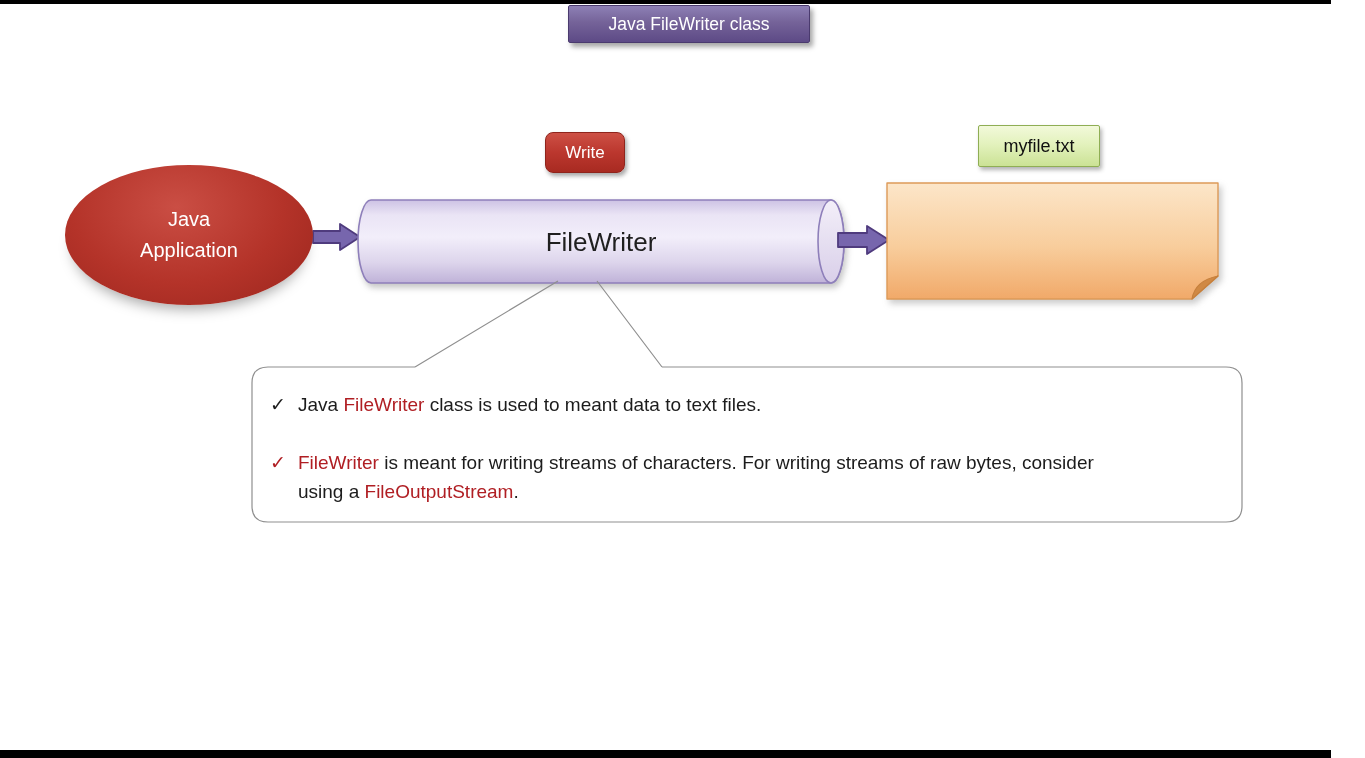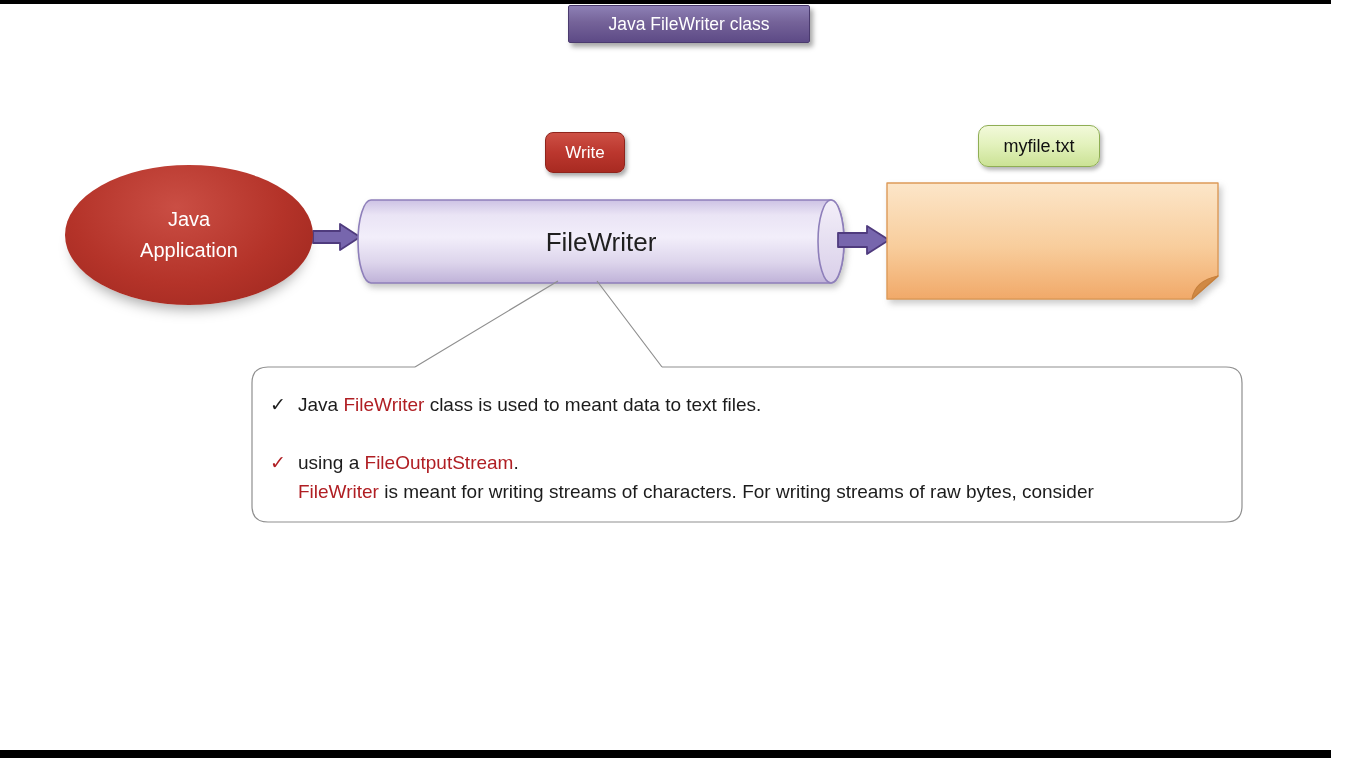--- a/index.html
+++ b/index.html
@@ -47,21 +47,21 @@
     border: 1px solid #8f241c; border-radius: 8px;
     box-shadow: 2px 3px 4px rgba(0,0,0,0.35);
     color: #ffffff; font-size: 17px;
     display: flex; align-items: center; justify-content: center;
     box-sizing: border-box;
   }
 
   .file-badge {
     position: absolute; left: 978px; top: 125px; width: 122px; height: 42px;
     background: linear-gradient(180deg, #f2f9da 0%, #e3f2bd 45%, #cbe295 100%);
-    border: 1px solid #8fae54; border-radius: 10px;
+    border: 1px solid #8fae54; border-radius: 2px;
     box-shadow: 2px 3px 4px rgba(0,0,0,0.3);
     color: #101010; font-size: 18px;
     display: flex; align-items: center; justify-content: center;
     box-sizing: border-box;
   }
 
   .callout-text {
     position: absolute; left: 270px; top: 390px; width: 950px;
     font-size: 19px; line-height: 29px; color: #1c1c1c;
   }
@@ -139,19 +139,19 @@
   <div class="callout-text">
       <div class="bullet">
         <span class="check" style="color: rgb(28, 28, 28);">✓</span>
         <div class="bullet-text">
           <div class="line"><span>Java </span><span class="red">FileWriter</span><span> class is used to meant data to text files.</span></div>
         </div>
       </div>
       <div class="bullet">
         <span class="check" style="color: rgb(176, 30, 35);">✓</span>
         <div class="bullet-text">
+          <div class="line"><span class="red">FileWriter</span><span> is meant for writing streams of characters. For writing streams of raw bytes, consider</span></div>
           <div class="line"><span>using a </span><span class="red">FileOutputStream</span><span>.</span></div>
-          <div class="line"><span class="red">FileWriter</span><span> is meant for writing streams of characters. For writing streams of raw bytes, consider</span></div>
         </div>
       </div>
     </div>
 
 </div>
 
 </body></html>

